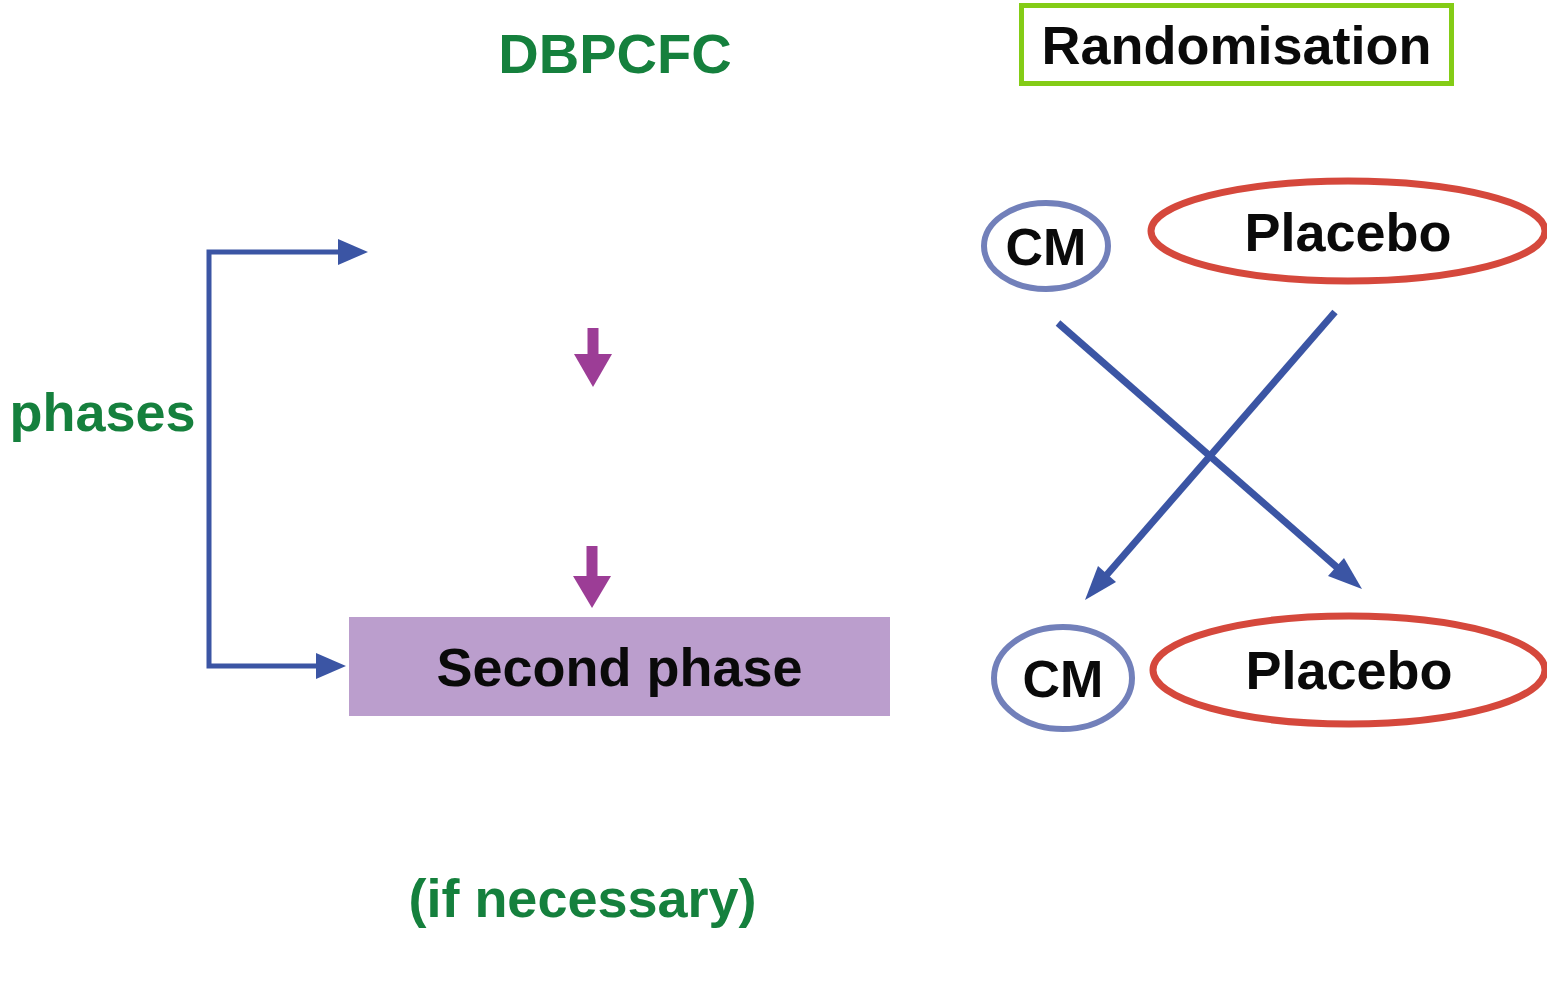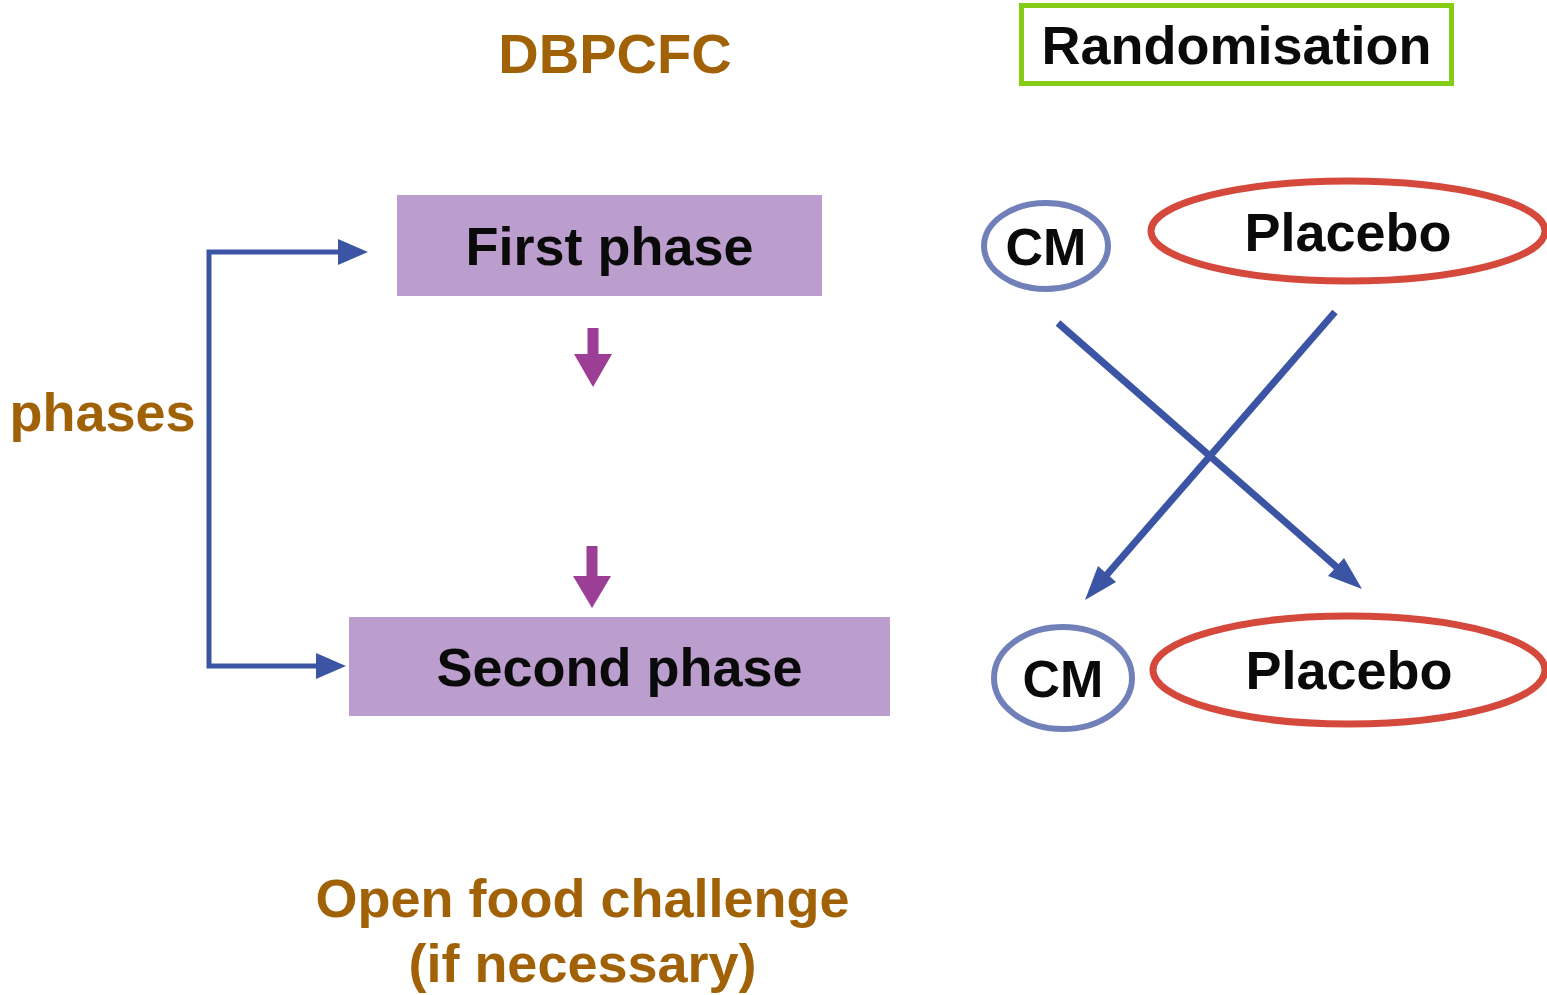--- a/index.html
+++ b/index.html
@@ -12,21 +12,21 @@
     width: 1547px;
     height: 995px;
     background: #ffffff;
     overflow: hidden;
     font-family: "Liberation Sans", sans-serif;
     color: #0a0a0a;
   }
   .abs { position: absolute; }
   .lbl {
     font-weight: 700;
-    color: #a16207;
+    color: #15803d;
     text-align: center;
     white-space: nowrap;
   }
   .title {
     left: 400px; top: 22px; width: 430px;
     font-size: 56px; line-height: 64px;
   }
   .rand-box {
     left: 1019px; top: 3px; width: 435px; height: 83px;
     border: 5px solid #84cc16;
@@ -68,35 +68,31 @@
 <body>
 
 <div class="canvas">
 
   <div class="abs lbl title">DBPCFC</div>
 
   <div class="abs rand-box">
     <span>Randomisation</span>
   </div>
 
-  <div class="abs phase-box first">
-    <span>First phase</span>
-  </div>
 
 
   <div class="abs phase-box second">
     <span>Second phase</span>
   </div>
 
   <div class="abs lbl blind">
     <div>phases</div>
   </div>
 
   <div class="abs lbl openfood">
-    <div>Open food challenge</div>
     <div>(if necessary)</div>
   </div>
 
   <svg class="shapes" viewBox="0 0 1547 995" xmlns="http://www.w3.org/2000/svg">
 
     <g>
       <path d="M 340 252 L 209 252 L 209 666 L 318 666" fill="none" stroke="#3b55a4" stroke-width="5"></path>
       <polygon points="338,239 368,252 338,265" fill="#3b55a4"></polygon>
       <polygon points="316,653 346,666 316,679" fill="#3b55a4"></polygon>
     </g>

